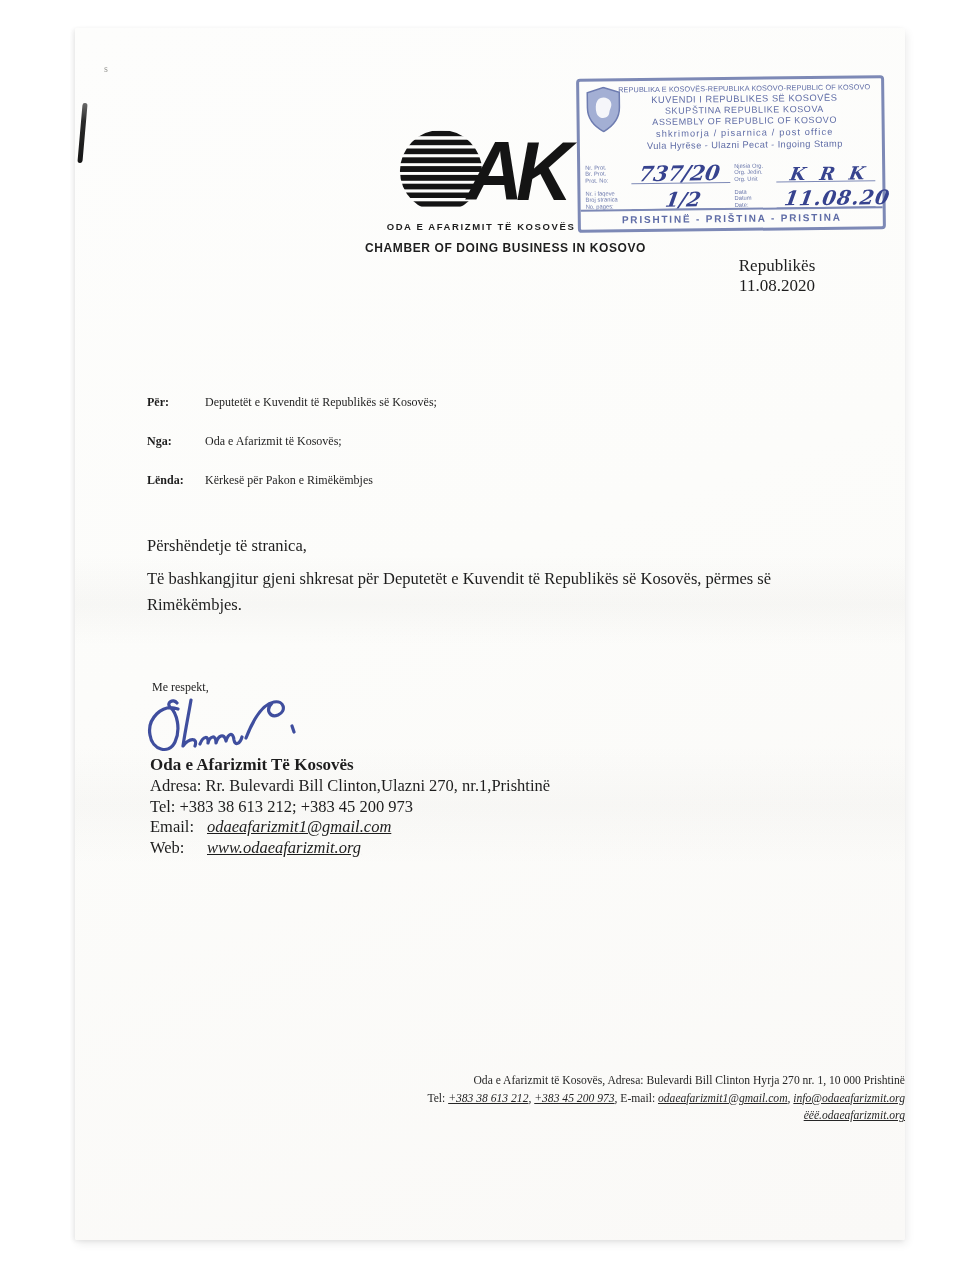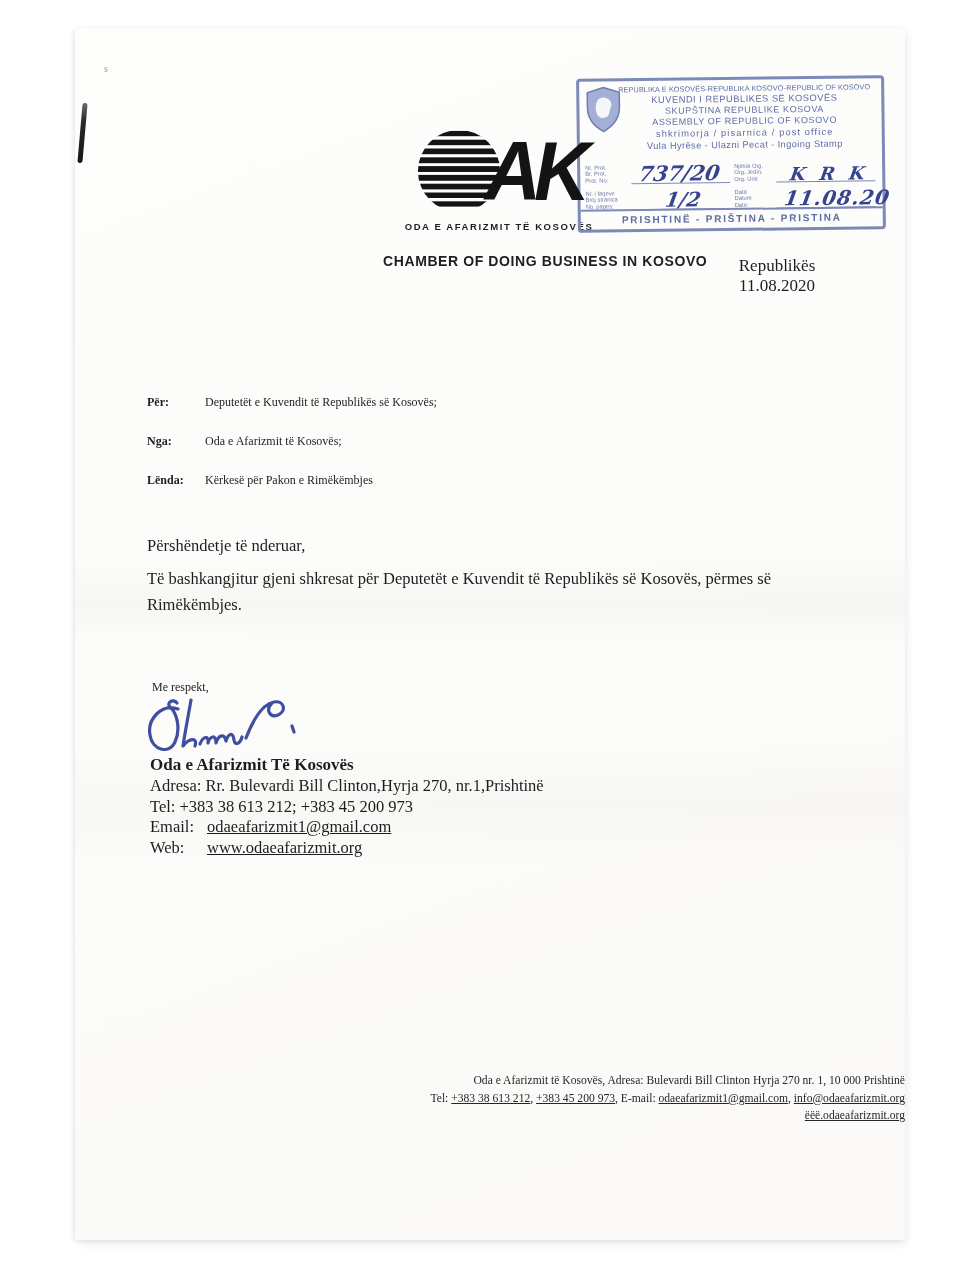--- a/index.html
+++ b/index.html
@@ -20,31 +20,31 @@
   .crease.c2 { top:745px; height:120px; background:linear-gradient(180deg,rgba(120,115,105,0) 0%,rgba(120,115,105,0.03) 50%,rgba(120,115,105,0) 100%); }
 
   .artifact-line {
     position:absolute; left:80px; top:103px; width:5px; height:60px;
     background: linear-gradient(180deg,#6a6a6a 0%,#2a2a2a 30%,#151515 100%);
     border-radius:3px; transform: rotate(5deg);
   }
   .speck { position:absolute; left:104px; top:63px; font-size:10px; color:#9a9a96; }
 
   
-  .logo { position:absolute; left:383px; top:126px; width:232px; text-align:center; }
+  .logo { position:absolute; left:365px; top:126px; width:232px; text-align:center; }
   .logo-art { display:flex; align-items:center; justify-content:center; height:90px; }
   .logo-ak {
     font-family:"Liberation Sans", sans-serif; font-weight:bold; font-style:italic;
     font-size:78px; line-height:78px; letter-spacing:-7px; color:#141414;
     margin-left:-18px; transform:scaleY(1.06); position:relative; z-index:2;
   }
   .logo-l1 { margin-top:5px; font-family:"Liberation Sans",sans-serif; font-weight:bold;
              font-size:9.5px; letter-spacing:1.6px; color:#1e1e1e; white-space:nowrap; }
-  .logo-l2 { margin-top:21px; font-family:"Liberation Sans",sans-serif; font-weight:bold;
-             font-size:14px; letter-spacing:0.6px; color:#1e1e1e; white-space:nowrap; }
+  .logo-l2 { margin-top:9px; font-family:"Liberation Sans",sans-serif; font-weight:bold;
+             font-size:12px; letter-spacing:0.6px; color:#1e1e1e; white-space:nowrap; }
 
   
   .stamp {
     position:absolute; left:577px; top:77px; width:308px; height:154px;
     border:3px solid #7d89b6; border-radius:4px; transform:rotate(-0.7deg);
     color:#5f6ca6; font-family:"Liberation Sans",sans-serif;
   }
   .stamp-emblem { position:absolute; left:6px; top:5px; width:36px; height:46px; }
   .stamp-head { margin-left:34px; width:calc(100% - 40px); padding-top:4px; text-align:center; }
   .stamp-head div { white-space:nowrap; }
@@ -81,21 +81,21 @@
   .meta-lbl { font-weight:bold; width:58px; flex:0 0 58px; }
   .greeting { position:absolute; left:147px; top:536px; font-size:16.5px; }
   .paragraph { position:absolute; left:147px; top:566px; width:695px;
                font-size:16.5px; line-height:26px; }
   .paragraph span { display:block; }
   .closing { position:absolute; left:152px; top:680px; font-size:12px; }
   .sig-svg { position:absolute; left:142px; top:693px; width:178px; height:72px; }
   .contact { position:absolute; left:150px; top:755px; font-size:16.5px; line-height:20.8px; }
   .contact-name { font-weight:bold; font-size:17px; }
   .contact-row .lbl { display:inline-block; width:57px; }
-  .ulink { text-decoration:underline; }
+  .ulink { text-decoration:underline;font-style:italic; }
 
   .footer { position:absolute; left:75px; top:1072px; width:830px; text-align:right;
             font-size:11.6px; line-height:17.5px; color:#262626; }
 </style>
 </head>
 <body>
 
 <div class="scan">
   <div class="page"></div>
   <div class="crease c1"></div>
@@ -196,38 +196,38 @@
     <div class="meta-row">
       <span class="meta-lbl">Nga:</span>
       <span>Oda e Afarizmit të Kosovës;</span>
     </div>
     <div class="meta-row">
       <span class="meta-lbl">Lënda:</span>
       <span>Kërkesë për Pakon e Rimëkëmbjes</span>
     </div>
   </div>
 
-  <div class="greeting">Përshëndetje të nderuar,</div>
+  <div class="greeting">Përshëndetje të stranica,</div>
   <div class="paragraph">
     <span>Të bashkangjitur gjeni shkresat për Deputetët e Kuvendit të Republikës së Kosovës, përmes së</span>
     <span>Rimëkëmbjes.</span>
   </div>
   <div class="closing">Me respekt,</div>
 
   <svg class="sig-svg" viewBox="0 0 178 72">
     <path d="M36 16 C 20 10, 5 26, 8 42 C 10 57, 27 62, 33 49 C 39 36, 35 20, 28 14 C 24 10, 31 5, 35 10
          M 49 7 C 47 19, 43 39, 41 53 C 47 45, 56 44, 53 53
          M 58 51 C 61 43, 67 42, 66 50 C 68 43, 74 41, 74 50 C 76 43, 82 39, 84 48 C 86 41, 91 38, 92 47 C 93 53, 98 51, 100 44
          M 104 45 C 111 27, 121 11, 132 9 C 142 7, 145 18, 136 22 C 128 25, 123 17, 130 10
          M 150 33 L 152 39" fill="none" stroke="#2f3f96" stroke-width="3.2" stroke-linecap="round" stroke-linejoin="round" opacity="0.92"></path>
   </svg>
 
   <div class="contact">
     <div class="contact-name">Oda e Afarizmit Të Kosovës</div>
-    <div>Adresa: Rr. Bulevardi Bill Clinton,Hyrja 270, nr.1,Prishtinë</div>
+    <div>Adresa: Rr. Bulevardi Bill Clinton,Ulazni 270, nr.1,Prishtinë</div>
     <div>Tel: +383 38 613 212; +383 45 200 973</div>
     <div class="contact-row">
       <span class="lbl">Email:</span><span class="ulink">odaeafarizmit1@gmail.com</span>
     </div>
     <div class="contact-row">
       <span class="lbl">Web:</span><span class="ulink">www.odaeafarizmit.org</span>
     </div>
   </div>
 
   <div class="footer">

